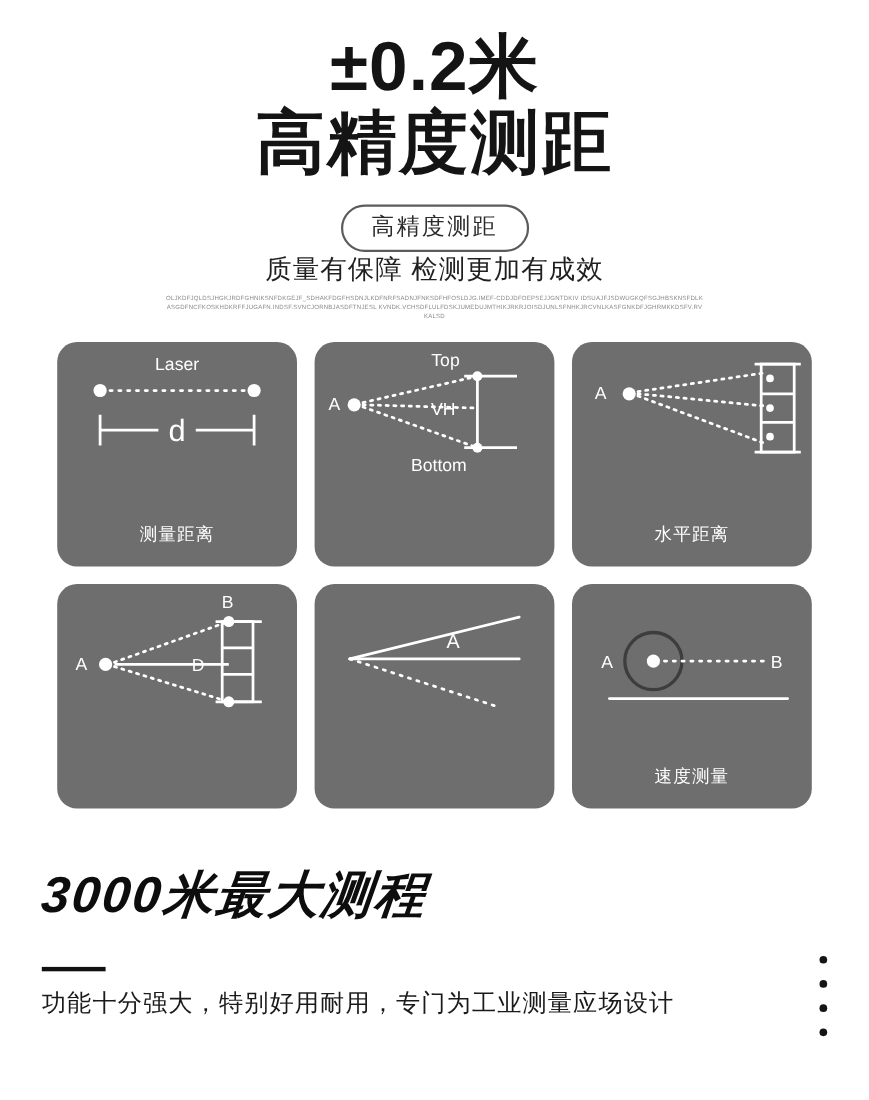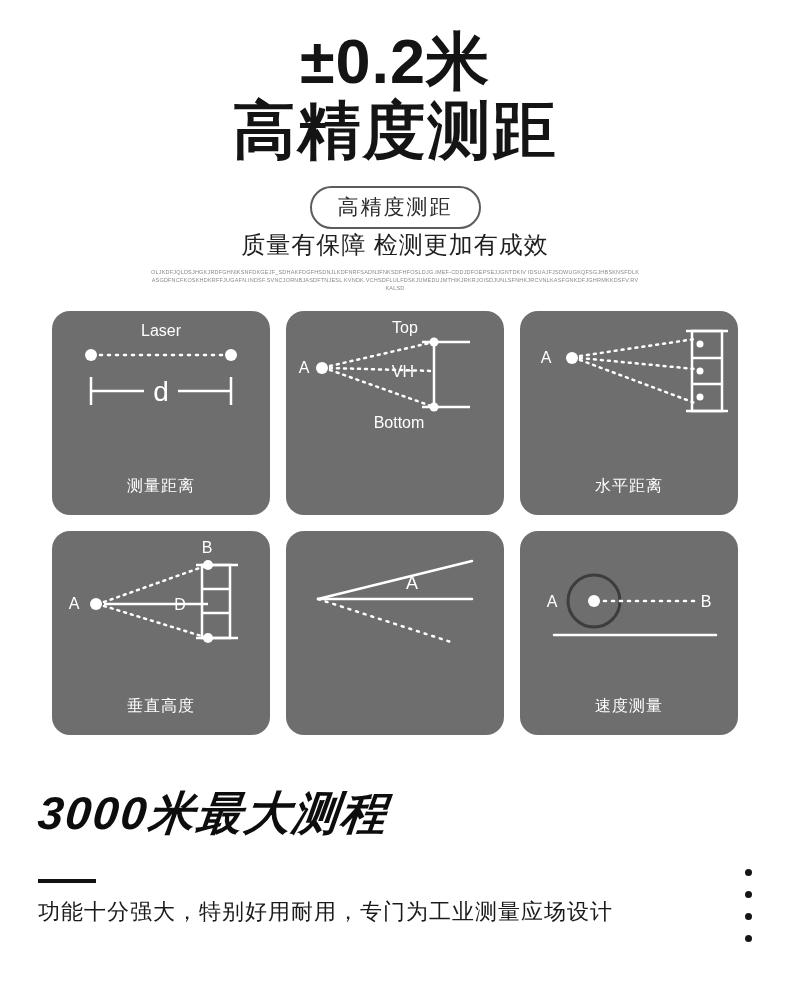--- a/index.html
+++ b/index.html
@@ -245,21 +245,20 @@
           <circle cx="156" cy="107" r="5" fill="#ffffff"></circle>
           <text x="128" y="79" text-anchor="middle" fill="#ffffff" font-size="16" font-family="Liberation Sans, sans-serif">D</text>
 
           <rect x="150" y="34" width="28" height="73" fill="none" stroke="#ffffff" stroke-width="2.5"></rect>
           <line x1="150" y1="58" x2="178" y2="58" stroke="#ffffff" stroke-width="2.5"></line>
           <line x1="150" y1="82" x2="178" y2="82" stroke="#ffffff" stroke-width="2.5"></line>
           <line x1="144" y1="34" x2="186" y2="34" stroke="#ffffff" stroke-width="2.5"></line>
           <line x1="144" y1="107" x2="186" y2="107" stroke="#ffffff" stroke-width="2.5"></line>
         </svg>
       </div>
-      <div class="card-caption">垂直高度</div>
     </div>
 
     <div class="card">
       <div class="card-figure">
         <svg width="218" height="152" viewBox="0 0 218 152">
           <line x1="32" y1="68" x2="186" y2="30" stroke="#ffffff" stroke-width="2.5" stroke-linecap="round"></line>
           <line x1="32" y1="68" x2="186" y2="68" stroke="#ffffff" stroke-width="2.5" stroke-linecap="round"></line>
           <line x1="32" y1="68" x2="168" y2="112" stroke="#ffffff" stroke-width="2.5" stroke-dasharray="2 6" stroke-linecap="round"></line>
           <text x="126" y="58" text-anchor="middle" fill="#ffffff" font-size="18" font-family="Liberation Sans, sans-serif">A</text>
         </svg>

